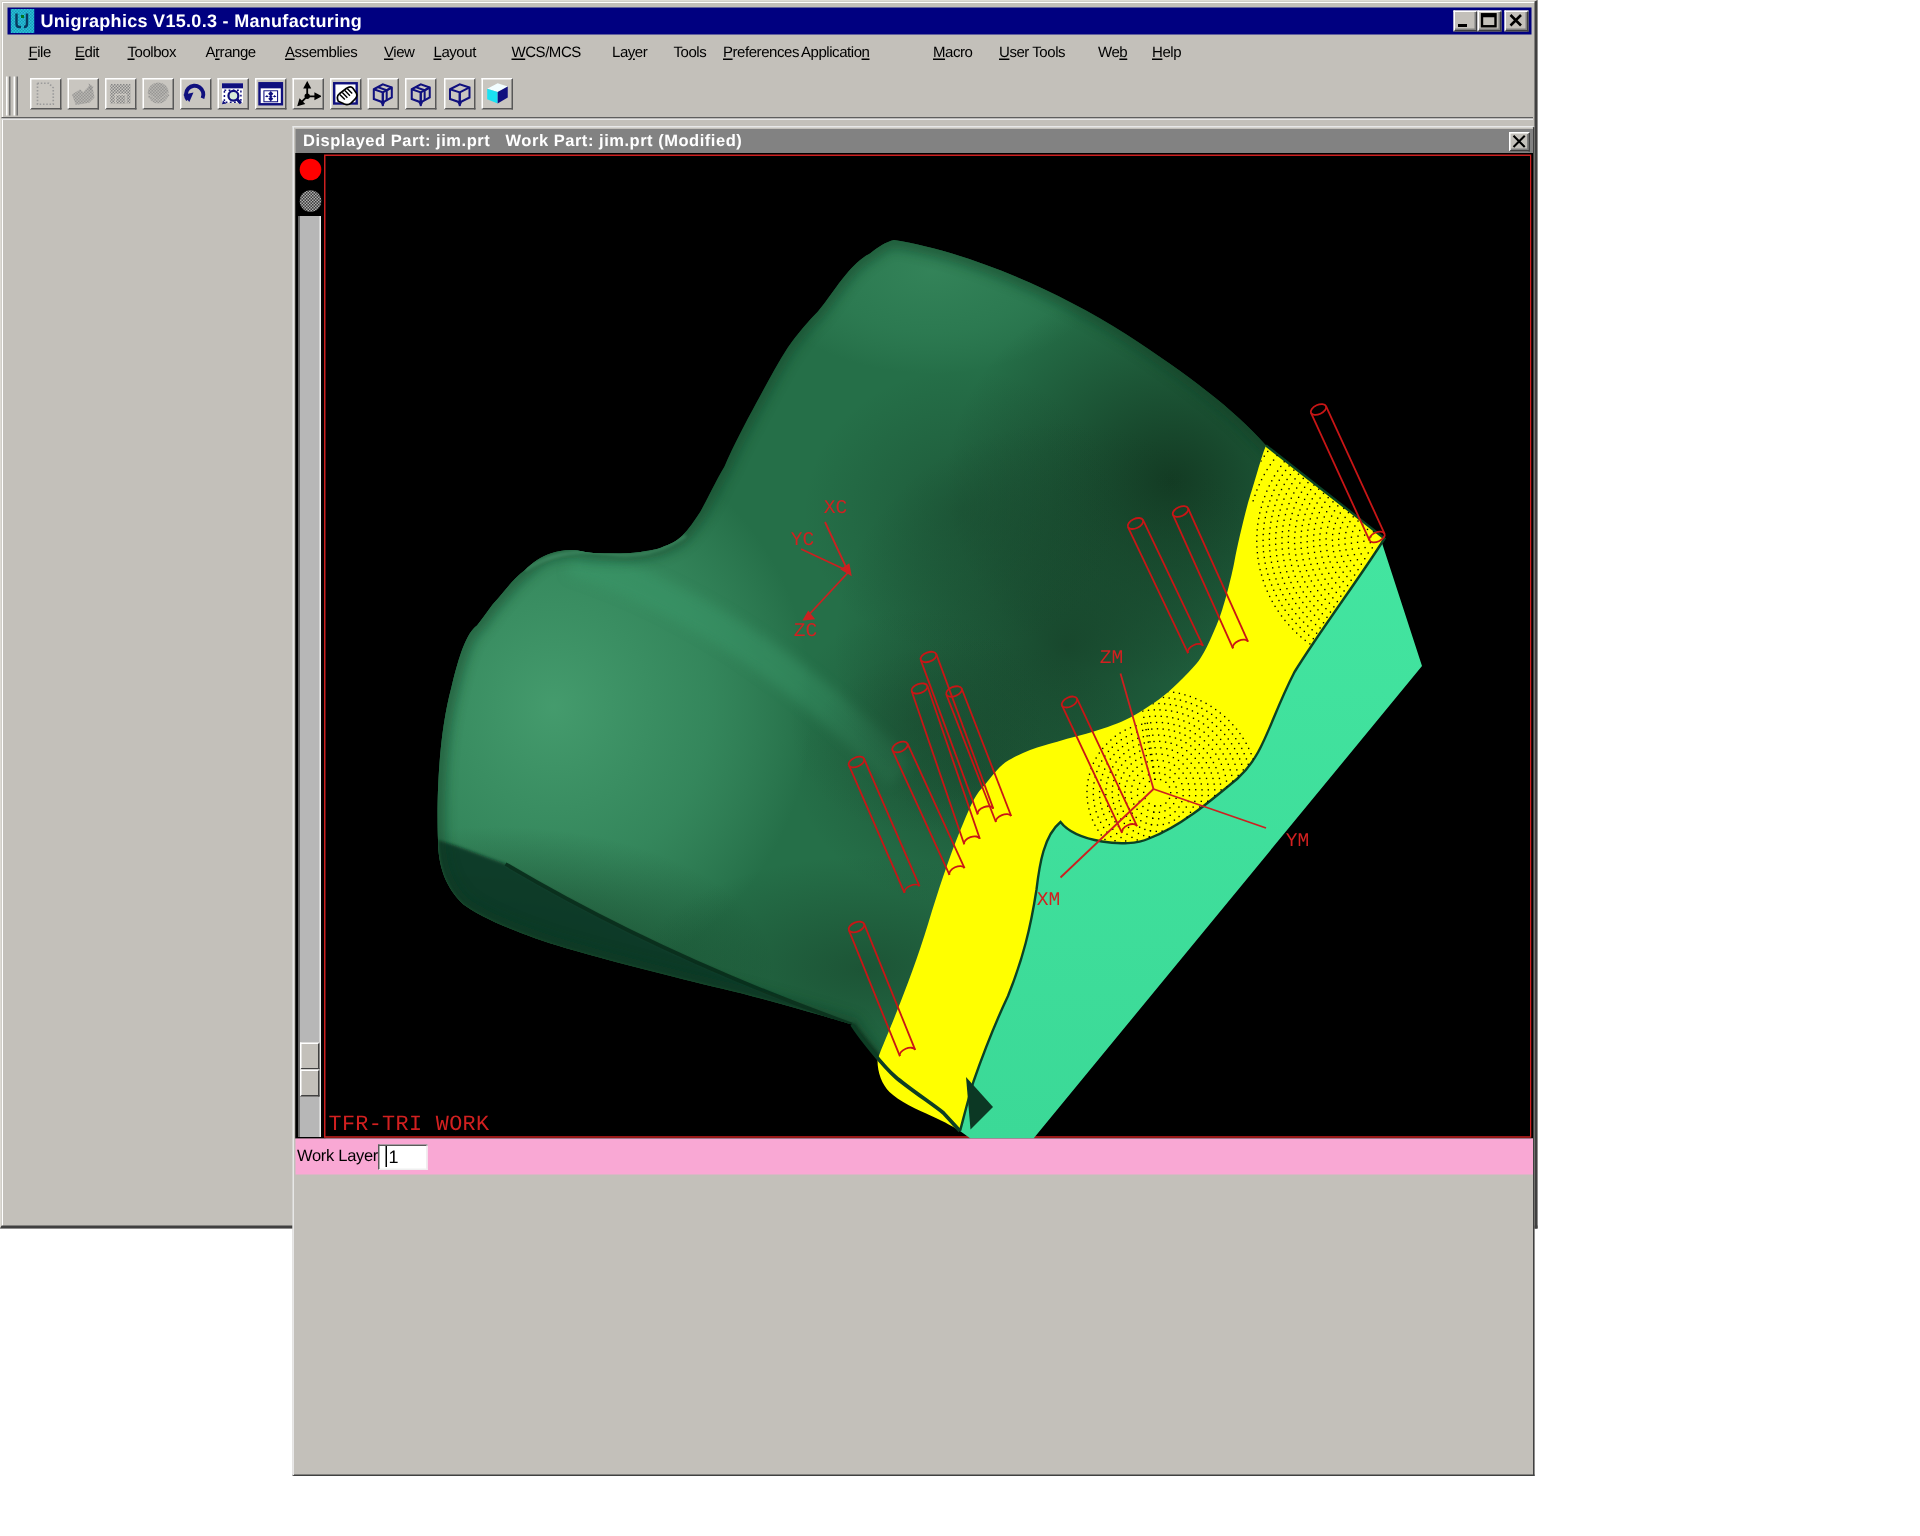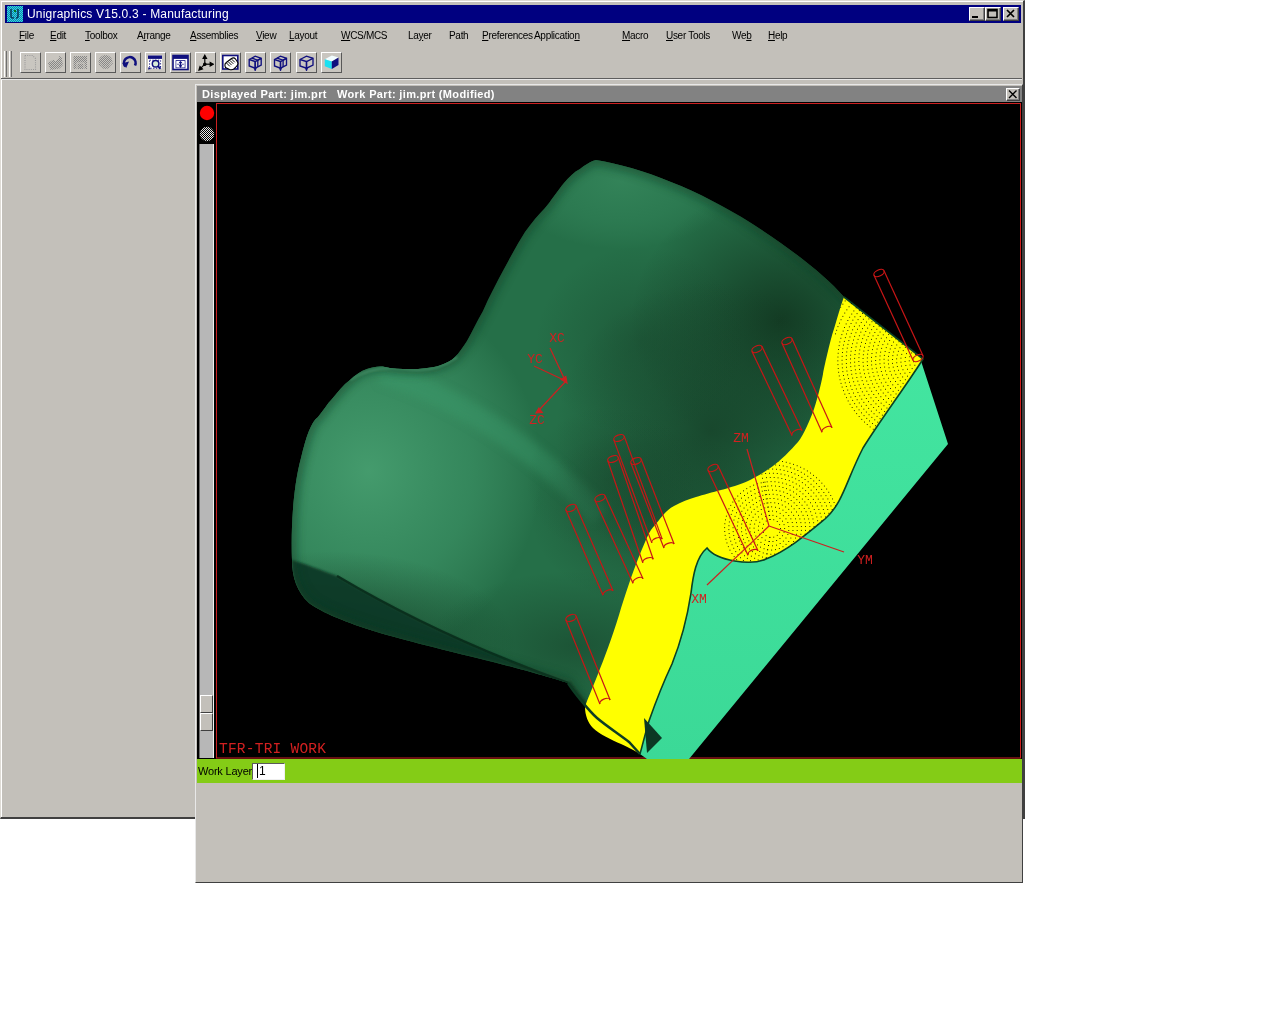--- a/index.html
+++ b/index.html
@@ -1,49 +1,49 @@
 <!DOCTYPE html>
 <html><head><meta charset="utf-8"><style>
 *{margin:0;padding:0;box-sizing:border-box}
 html,body{width:1280px;height:1024px;background:#fff;font-family:"Liberation Sans",sans-serif;overflow:hidden}
 #win{position:absolute;left:0;top:0;width:1025px;height:819px;background:#c3c0ba;
  border-top:1px solid #dedbd5;border-left:1px solid #dedbd5;border-right:2px solid #404040;border-bottom:2px solid #404040;
  box-shadow:inset 1px 1px 0 #fff}
 #title{position:absolute;left:4px;top:4px;width:1016px;height:18px;background:#000080;color:#fff;
- font-weight:normal;font-size:12px;letter-spacing:-0.2px;line-height:18px}
+ font-weight:bold;font-size:12px;letter-spacing:-0.2px;line-height:18px}
 #title .ic{position:absolute;left:2px;top:1px}
 #title .txt{position:absolute;left:22px;top:0px;letter-spacing:0.2px}
 .wbtn{position:absolute;top:2px;width:16px;height:14px;background:#c3c0ba;
  border-top:1px solid #fff;border-left:1px solid #fff;border-right:1px solid #404040;border-bottom:1px solid #404040;
  box-shadow:inset -1px -1px 0 #808080;font-size:9px;text-align:center;color:#000}
 #menubar{position:absolute;left:0px;top:24px;width:1016px;height:22px;font-size:10px;letter-spacing:-0.3px}
 .mi{position:absolute;top:5px;color:#000}
 .mi u{text-decoration:underline}
 #toolband{position:absolute;left:0px;top:47px;width:1020px;height:31px}
 .grip{position:absolute;left:3px;top:3px;width:3px;height:26px;border-left:1px solid #fff;border-right:1px solid #6e6e6e;background:#c3c0ba}
 .grip2{position:absolute;left:8px;top:3px;width:3px;height:26px;border-left:1px solid #fff;border-right:1px solid #6e6e6e;background:#c3c0ba}
 .tbtn{position:absolute;top:4px;width:21px;height:21px;background:#c9c6c0;
  border-top:1px solid #fff;border-left:1px solid #fff;border-right:1.5px solid #585858;border-bottom:1.5px solid #585858;
  padding:1px 0 0 1px}
 #tbline{position:absolute;left:0;top:77px;width:1021px;height:2px;border-top:1px solid #5e5e5e;border-bottom:1px solid #e8e8e8}
-#child{position:absolute;left:194px;top:83px;width:828px;height:799px;background:#c3c0ba;
+#child{position:absolute;left:194px;top:83px;width:828px;height:900px;background:#c3c0ba;
  border-top:1px solid #e8e8e8;border-left:1px solid #e8e8e8;border-right:1px solid #404040;border-bottom:1px solid #404040}
 #ctitle{position:absolute;left:1px;top:1px;width:825px;height:16px;background:#828282;color:#fff;
  font-size:11px;font-weight:bold;line-height:16px}
 #ctitle .t{margin-left:5px;letter-spacing:0.35px}
 #cclose{position:absolute;right:2px;top:1.5px;width:14px;height:13px;background:#c3c0ba;
  border-top:1px solid #fff;border-left:1px solid #fff;border-right:1px solid #404040;border-bottom:1px solid #404040;
  box-shadow:inset -1px -1px 0 #808080;font-size:9px;line-height:12px;text-align:center;color:#000}
 #cblack{position:absolute;left:1px;top:17px;width:825px;height:657px;background:#000}
 #strip{position:absolute;left:1px;top:17px;width:20px;height:657px;background:#000}
 #sldtrack{position:absolute;left:2px;top:42px;width:15px;height:614px;background:#b7b7b7;
  border-left:1px solid #6a6a6a;border-right:1px solid #efefef}
 .thumb{position:absolute;left:0px;width:13px;height:18px;background:#c3c0ba;
  border-top:1px solid #fff;border-left:1px solid #fff;border-right:1px solid #404040;border-bottom:1px solid #404040}
-#wlrow{position:absolute;left:1px;top:674px;width:825px;height:24px;background:#84cc16;font-size:11px}
+#wlrow{position:absolute;left:1px;top:674px;width:825px;height:24px;background:#f9a8d4;font-size:11px}
 #wlrow .lab{position:absolute;left:1px;top:6px;letter-spacing:-0.2px}
 #wlbox{position:absolute;left:55px;top:4px;width:33px;height:17px;background:#fff;
  border-top:1.5px solid #5a5a5a;border-left:1.5px solid #5a5a5a;border-right:1px solid #efefef;border-bottom:1px solid #efefef;
  font-size:12px;line-height:14px;padding-left:4px}
 #statusbar{position:absolute;left:4px;top:789px;width:1016px;height:24px}
 .spanel{position:absolute;top:2px;height:21px;background:#c3c0ba;font-size:11px;line-height:20px;
  border-top:1px solid #6a6a6a;border-left:1px solid #6a6a6a;border-right:1px solid #fff;border-bottom:1px solid #fff;
  padding-left:4px;color:#000}
 #sbtn{position:absolute;left:959px;top:3px;width:20px;height:19px;background:#c3c0ba;
  border-top:1px solid #fff;border-left:1px solid #fff;border-right:1.5px solid #484848;border-bottom:1.5px solid #484848;
@@ -79,21 +79,21 @@
   <div id="menubar">
       <span class="mi" style="left:18px"><u>F</u>ile</span>
       <span class="mi" style="left:49px"><u>E</u>dit</span>
       <span class="mi" style="left:84px"><u>T</u>oolbox</span>
       <span class="mi" style="left:136px">A<u>r</u>range</span>
       <span class="mi" style="left:189px"><u>A</u>ssemblies</span>
       <span class="mi" style="left:255px"><u>V</u>iew</span>
       <span class="mi" style="left:288px"><u>L</u>ayout</span>
       <span class="mi" style="left:340px"><u>W</u>CS/MCS</span>
       <span class="mi" style="left:407px">La<u>y</u>er</span>
-      <span class="mi" style="left:448px">Path</span>
+      <span class="mi" style="left:448px">Tools</span>
       <span class="mi" style="left:481px"><u>P</u>references</span>
       <span class="mi" style="left:533px">Applicatio<u>n</u></span>
       <span class="mi" style="left:621px"><u>M</u>acro</span>
       <span class="mi" style="left:665px"><u>U</u>ser Tools</span>
       <span class="mi" style="left:731px">We<u>b</u></span>
       <span class="mi" style="left:767px"><u>H</u>elp</span>
     </div>
   <div id="toolband">
       <div class="grip"></div>
       <div class="grip2"></div>

